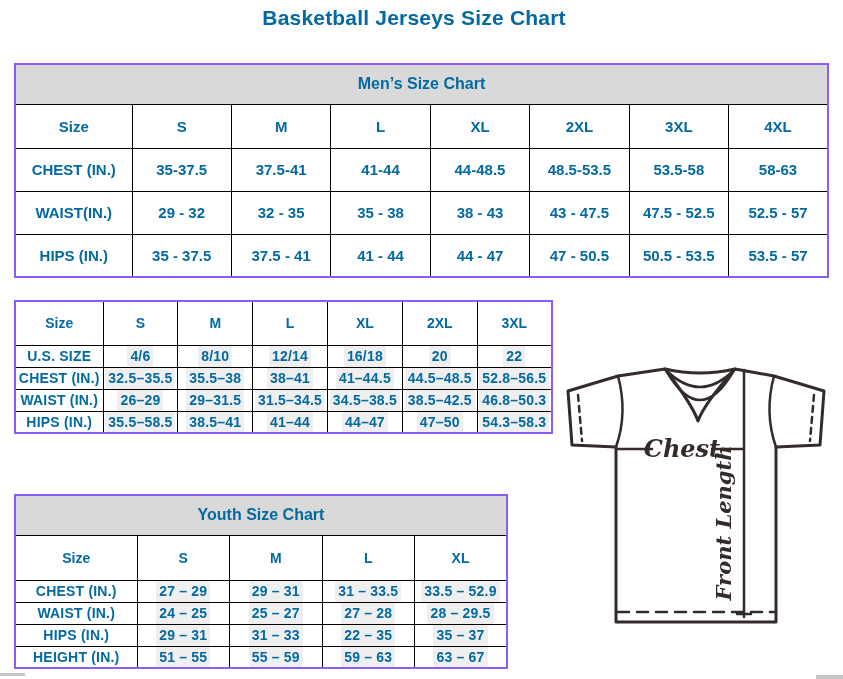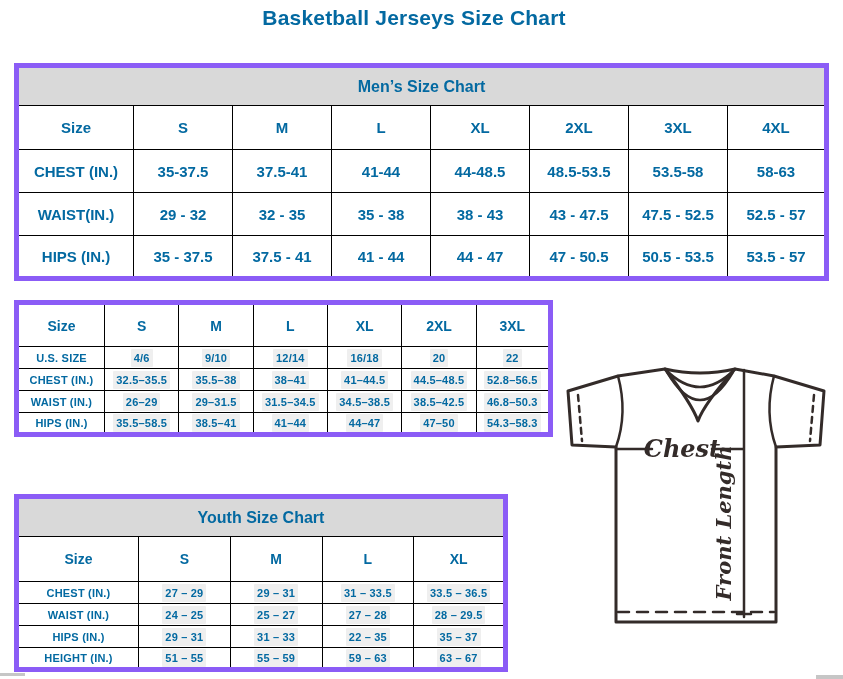--- a/index.html
+++ b/index.html
@@ -6,34 +6,34 @@
   #screen{
     position:relative;width:843px;height:679px;background:#ffffff;
     font-family:"Liberation Sans",sans-serif;color:#0369a1;overflow:hidden;
   }
   .page-title{
     position:absolute;top:6px;left:0;width:828px;text-align:center;
     font-size:21px;font-weight:bold;letter-spacing:.2px;
   }
   table.sizes{
     position:absolute;border-collapse:collapse;table-layout:fixed;
-    background:#fff;border:5px solid #8b5cf6;
+    background:#fff;border:2px solid #8b5cf6;
   }
   table.sizes td{
     border:1px solid #000;text-align:center;vertical-align:middle;
     font-weight:bold;padding:0;overflow:hidden;white-space:nowrap;
   }
   td.cap{background:#d9d9d9;font-size:16px;}
   tr.caprow{height:40px;}
   .mens tr.szrow{height:44px;} .mens tr.szrow td{font-size:15px;}
   .mens tr.datarow{height:43px;} .mens tr.datarow td{font-size:15px;}
   .womens tr.szrow,.youth tr.szrow{height:44px;}
   .womens tr.szrow td,.youth tr.szrow td{font-size:14px;}
   .youth tr.szrow{height:45px;}
-  tr.compact{height:22px;} tr.compact td{font-size:11px;letter-spacing:.2px;}
+  tr.compact{height:22px;} tr.compact td{font-size:14px;letter-spacing:.2px;}
   .hl{background:#efefef;padding:3px 3px;border-radius:1px;}
   #jersey{position:absolute;left:555px;top:358px;}
   .sb-frag{position:absolute;background:#c6c6c6;}
   #sb-left{left:0;top:673px;width:25px;height:3px;}
   #sb-right{left:816px;top:675px;width:27px;height:4px;}
 </style>
 </head>
 <body>
 
 <div id="screen">
@@ -114,21 +114,21 @@
         <td>S</td>
         <td>M</td>
         <td>L</td>
         <td>XL</td>
         <td>2XL</td>
         <td>3XL</td>
       </tr>
       <tr class="compact">
         <td>U.S. SIZE</td>
         <td><span class="hl">4/6</span></td>
-        <td><span class="hl">9/10</span></td>
+        <td><span class="hl">8/10</span></td>
         <td><span class="hl">12/14</span></td>
         <td><span class="hl">16/18</span></td>
         <td><span class="hl">20</span></td>
         <td><span class="hl">22</span></td>
       </tr>
       <tr class="compact">
         <td>CHEST (IN.)</td>
         <td><span class="hl">32.5–35.5</span></td>
         <td><span class="hl">35.5–38</span></td>
         <td><span class="hl">38–41</span></td>
@@ -174,21 +174,21 @@
         <td>S</td>
         <td>M</td>
         <td>L</td>
         <td>XL</td>
       </tr>
       <tr class="compact">
         <td>CHEST (IN.)</td>
         <td><span class="hl">27 – 29</span></td>
         <td><span class="hl">29 – 31</span></td>
         <td><span class="hl">31 – 33.5</span></td>
-        <td><span class="hl">33.5 – 36.5</span></td>
+        <td><span class="hl">33.5 – 52.9</span></td>
       </tr>
       <tr class="compact">
         <td>WAIST (IN.)</td>
         <td><span class="hl">24 – 25</span></td>
         <td><span class="hl">25 – 27</span></td>
         <td><span class="hl">27 – 28</span></td>
         <td><span class="hl">28 – 29.5</span></td>
       </tr>
       <tr class="compact">
         <td>HIPS (IN.)</td>

